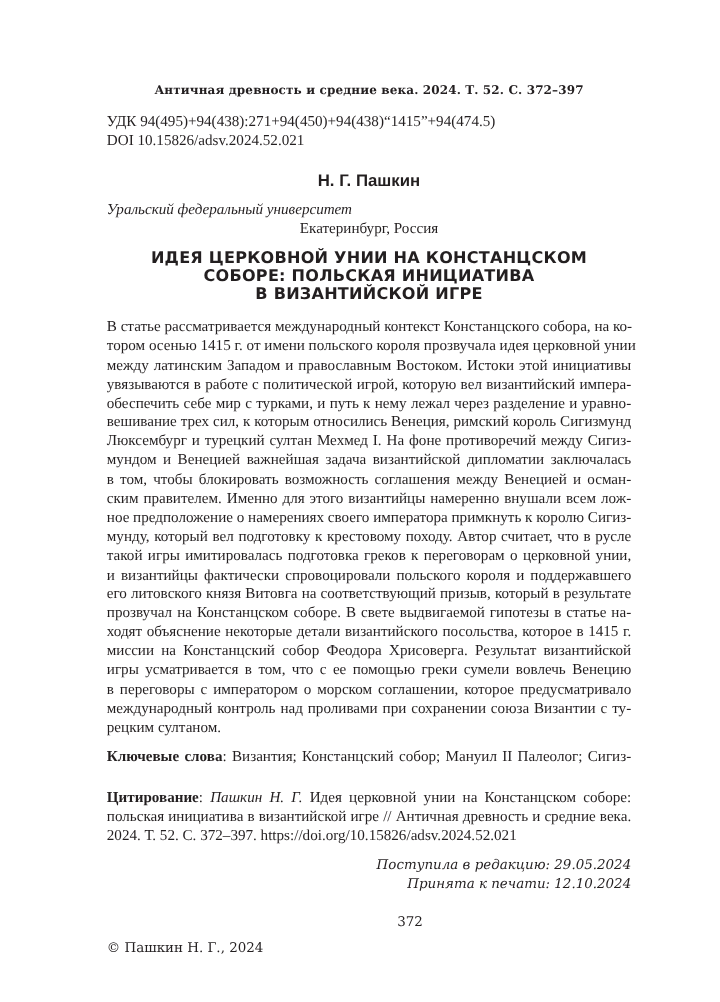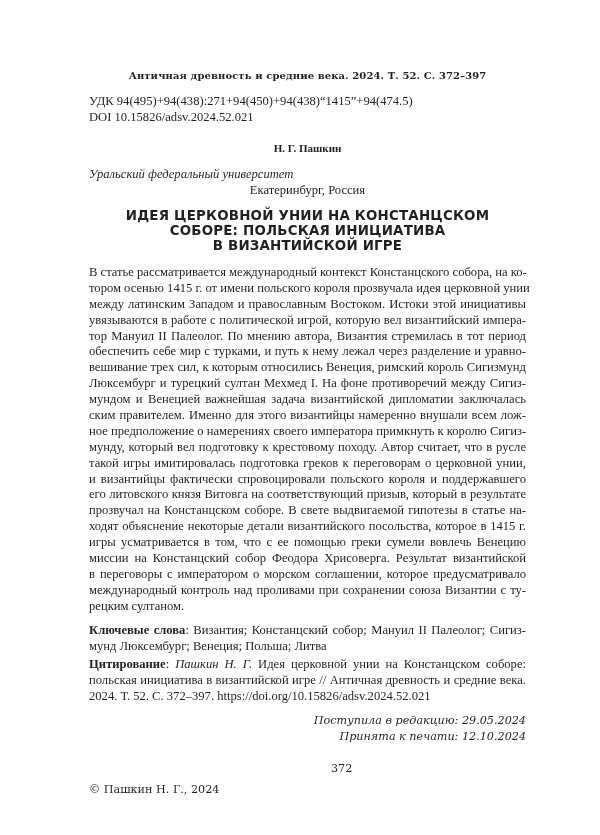--- a/index.html
+++ b/index.html
@@ -46,23 +46,23 @@
     left: 0;
     font-size: 12.6px;
     white-space: nowrap;
   }
   .author {
     position: absolute;
     top: 142px;
     left: 0;
     width: 437px;
     text-align: center;
-    font-family: Liberation Serif, serif;
+    font-family: Liberation Sans, sans-serif;
     font-weight: bold;
-    font-size: 11px;
+    font-size: 14px;
   }
   .affiliation {
     position: absolute;
     top: 167px;
     left: 0;
     width: 437px;
     text-align: left;
     font-style: italic;
     font-size: 12.6px;
   }
@@ -179,43 +179,42 @@
     <span>ИДЕЯ ЦЕРКОВНОЙ УНИИ НА КОНСТАНЦСКОМ</span>
     <span>СОБОРЕ: ПОЛЬСКАЯ ИНИЦИАТИВА</span>
     <span>В ВИЗАНТИЙСКОЙ ИГРЕ</span>
   </div>
 
   <div class="abstract">
     <span class="ln">В статье рассматривается международный контекст Констанцского собора, на ко-</span>
     <span class="ln">тором осенью 1415 г. от имени польского короля прозвучала идея церковной унии</span>
     <span class="ln">между латинским Западом и православным Востоком. Истоки этой инициативы</span>
     <span class="ln">увязываются в работе с политической игрой, которую вел византийский импера-</span>
-    <span class="ln">тор Мануил II Палеолог. По мнению автора, Византия стремилась в тот период</span>
     <span class="ln">обеспечить себе мир с турками, и путь к нему лежал через разделение и уравно-</span>
     <span class="ln">вешивание трех сил, к которым относились Венеция, римский король Сигизмунд</span>
     <span class="ln">Люксембург и турецкий султан Мехмед I. На фоне противоречий между Сигиз-</span>
     <span class="ln">мундом и Венецией важнейшая задача византийской дипломатии заключалась</span>
+    <span class="ln">в том, чтобы блокировать возможность соглашения между Венецией и осман-</span>
     <span class="ln">ским правителем. Именно для этого византийцы намеренно внушали всем лож-</span>
     <span class="ln">ное предположение о намерениях своего императора примкнуть к королю Сигиз-</span>
     <span class="ln">мунду, который вел подготовку к крестовому походу. Автор считает, что в русле</span>
     <span class="ln">такой игры имитировалась подготовка греков к переговорам о церковной унии,</span>
     <span class="ln">и византийцы фактически спровоцировали польского короля и поддержавшего</span>
     <span class="ln">его литовского князя Витовга на соответствующий призыв, который в результате</span>
     <span class="ln">прозвучал на Констанцском соборе. В свете выдвигаемой гипотезы в статье на-</span>
     <span class="ln">ходят объяснение некоторые детали византийского посольства, которое в 1415 г.</span>
+    <span class="ln">миссии на Констанцский собор Феодора Хрисоверга. Результат византийской</span>
     <span class="ln">игры усматривается в том, что с ее помощью греки сумели вовлечь Венецию</span>
-    <span class="ln">миссии на Констанцский собор Феодора Хрисоверга. Результат византийской</span>
     <span class="ln">в переговоры с императором о морском соглашении, которое предусматривало</span>
     <span class="ln">международный контроль над проливами при сохранении союза Византии с ту-</span>
     <span class="ln last">рецким султаном.</span>
   </div>
 
   <div class="keywords">
     <span class="ln"><span class="label-bold">Ключевые слова</span><span>: Византия; Констанцский собор; Мануил II Палеолог; Сигиз-</span></span>
-    <span class="ln last">мунд Люксембург; Венеция; Польша; Литва</span>
   </div>
 
   <div class="citation">
     <span class="ln"><span class="label-bold">Цитирование</span><span>: </span><span class="italic">Пашкин Н. Г.</span><span> Идея церковной унии на Констанцском соборе:</span></span>
     <span class="ln">польская инициатива в византийской игре // Античная древность и средние века.</span>
     <span class="ln last">2024. Т. 52. С. 372–397. https://doi.org/10.15826/adsv.2024.52.021</span>
   </div>
 
   <div class="dates">
     <div>Поступила в редакцию: 29.05.2024</div>

